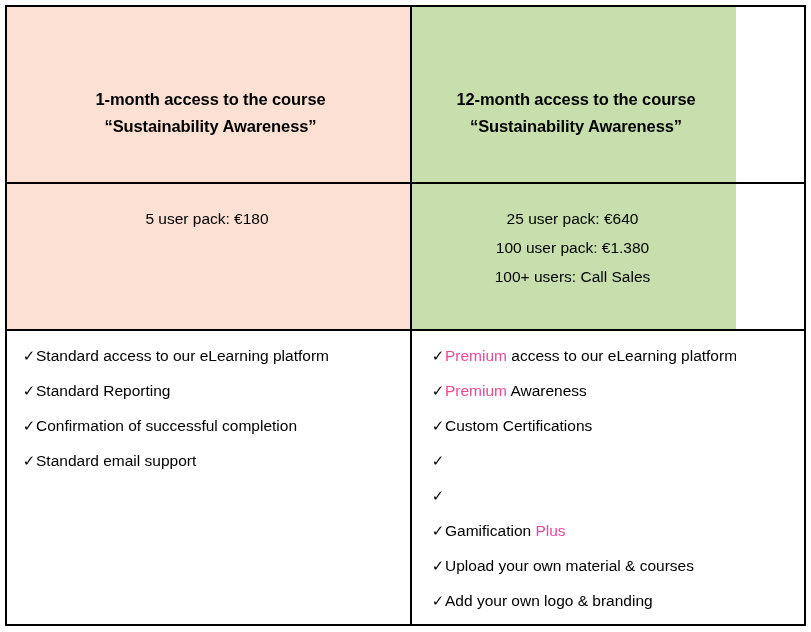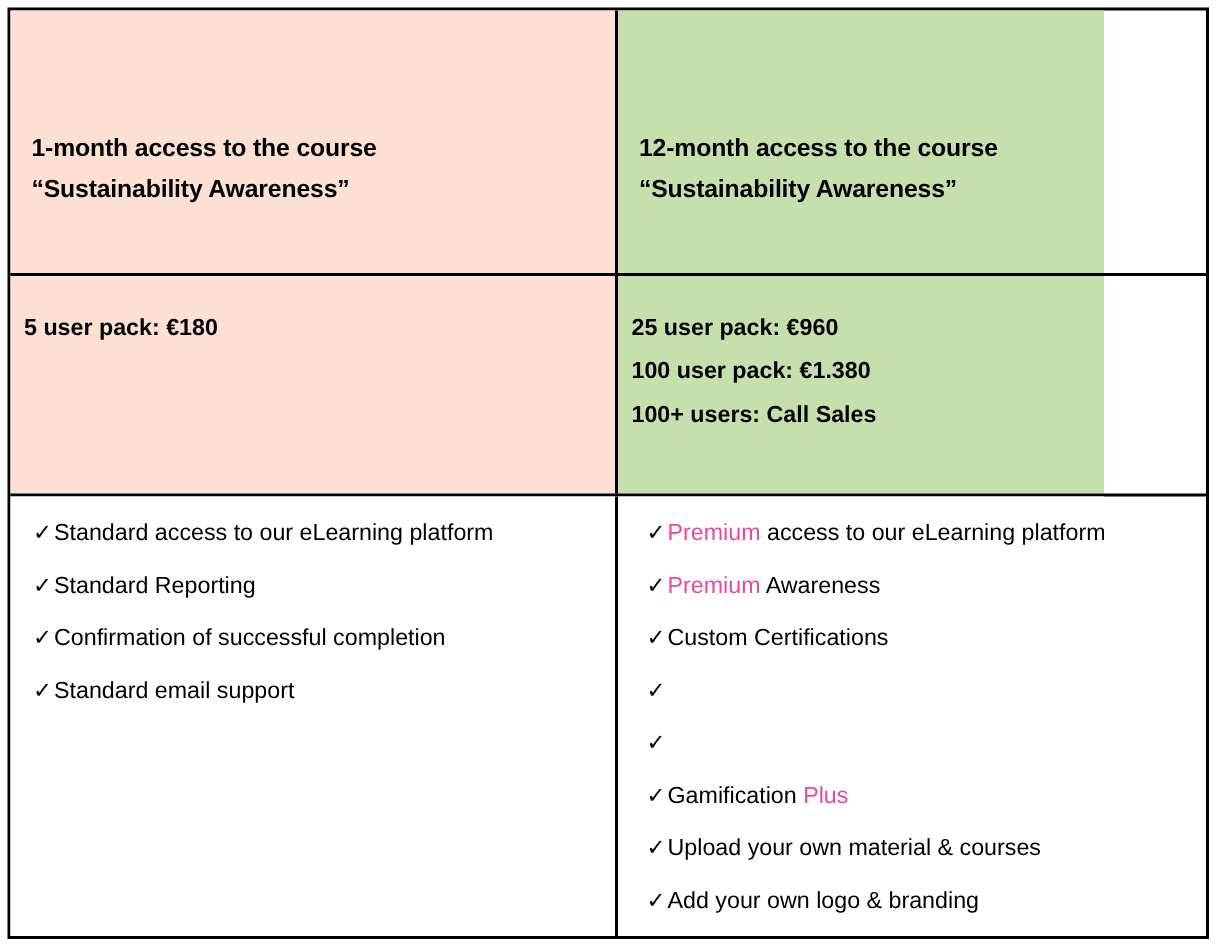--- a/index.html
+++ b/index.html
@@ -24,20 +24,21 @@
     box-sizing: border-box;
     border: 2px solid #000000;
     display: flex;
     flex-direction: column;
   }
 
   .table-row {
     display: flex;
     flex-direction: row;
     box-sizing: border-box;
+    text-align: center;
   }
   .row-header   { height: 200px; }
   .row-price    { height: 167px; border-top: 2px solid #000000; }
   .row-features { flex: 1 1 auto;  border-top: 2px solid #000000; }
 
   .cell {
     box-sizing: border-box;
     overflow: hidden;
   }
   .cell-left  { width: 403px; }
@@ -63,21 +64,20 @@
   }
   .plan-title .line { display: block; white-space: nowrap; }
 
   
   .price-cell.tint-peach { background: #fbe0d3; }
   .price-cell.tint-green { background: #c6dfac; }
   .price-list {
     margin: 0;
     padding: 20px 12px 0 9px;
     list-style: none;
-    font-weight: bold;
   }
   .price-list li {
     font-size: 15.5px;
     line-height: 29px;
     white-space: nowrap;
   }
 
   
   .feature-cell { background: #ffffff; }
   .feature-list {
@@ -127,21 +127,21 @@
   </div>
 
   <div class="table-row row-price">
     <div class="cell cell-left price-cell tint-peach">
       <ul class="price-list">
           <li>5 user pack: €180</li>
         </ul>
     </div>
     <div class="cell cell-right price-cell tint-green">
       <ul class="price-list">
-          <li>25 user pack: €960</li>
+          <li>25 user pack: €640</li>
           <li>100 user pack: €1.380</li>
           <li>100+ users: Call Sales</li>
         </ul>
     </div>
   </div>
 
   <div class="table-row row-features">
     <div class="cell cell-left feature-cell">
       <ul class="feature-list list-left">
           <li>

